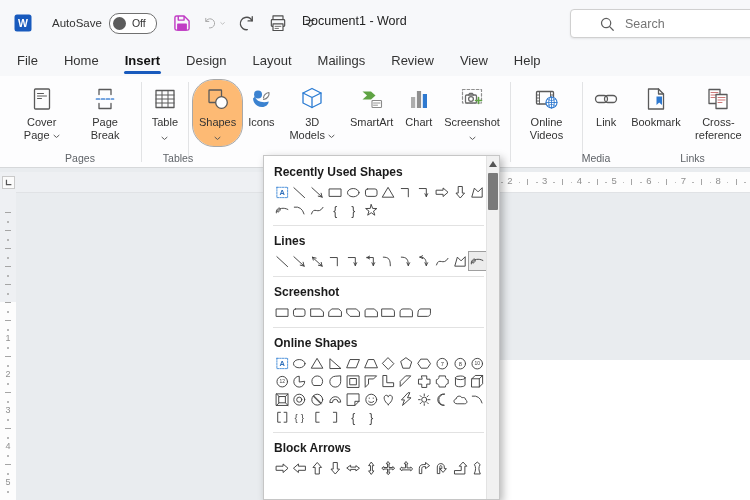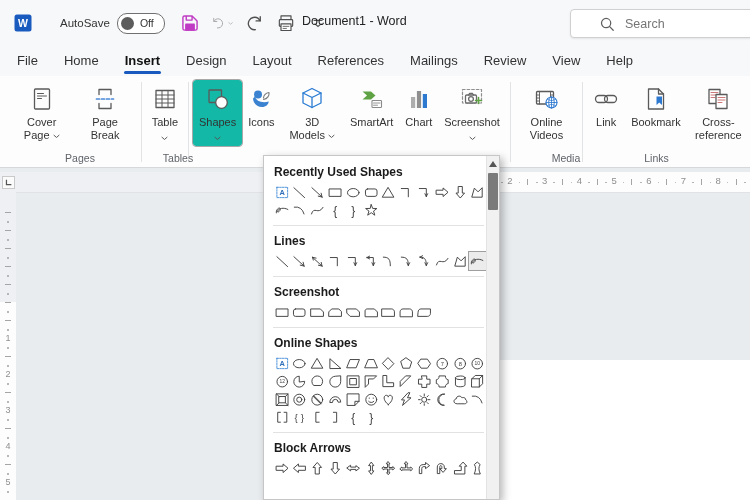--- a/index.html
+++ b/index.html
@@ -4,21 +4,21 @@
 <style>
   html,body{margin:0;padding:0;}
   body{
     width:750px;height:500px;position:relative;overflow:hidden;
     font-family:"Liberation Sans", sans-serif;background:#f7f8fa;
     -webkit-font-smoothing:antialiased;
   }
   
   .titlebar{position:absolute;left:0;top:0;width:750px;height:46px;background:#f7f8fa;display:flex;align-items:center;}
   .word-logo{margin-left:14px;width:18px;height:18px;}
-  .autosave{display:flex;align-items:center;margin-left:28px;gap:7px;}
+  .autosave{display:flex;align-items:center;margin-left:20px;gap:7px;}
   .autosave-label{font-size:11.5px;color:#333;}
   .pill{width:46px;height:19px;border:1px solid #707070;border-radius:10px;background:#fff;display:flex;align-items:center;}
   .knob{width:13px;height:13px;border-radius:50%;background:#5c5c5c;margin-left:3px;}
   .pill-label{font-size:10.5px;color:#333;margin-left:6px;}
   .qat{display:flex;align-items:center;margin-left:14px;gap:10px;}
   .qat .ticon{width:22px;height:22px;display:flex;align-items:center;justify-content:center;}
   .doc-title{position:absolute;left:302px;top:14px;font-size:12.5px;color:#222;}
   .searchbox{position:absolute;left:570px;top:9px;width:192px;height:27px;background:#fff;border:1px solid #d0d0d0;border-radius:4px;box-shadow:0 1px 2px rgba(0,0,0,.08);display:flex;align-items:center;}
   .searchbox input{border:none;outline:none;font-size:12.5px;color:#555;background:transparent;width:120px;font-family:"Liberation Sans",sans-serif;}
   .searchbox .mag{margin:0 8px 0 28px;display:flex;}
@@ -26,21 +26,21 @@
   .tabbar{position:absolute;left:0;top:46px;width:750px;height:30px;background:#f7f8fa;display:flex;align-items:center;padding-left:4px;box-sizing:border-box;}
   .tab{padding:5px 13px 7px;font-size:13px;color:#333;position:relative;cursor:default;}
   .tab.active{font-weight:bold;color:#111;}
   .tab.active::after{content:"";position:absolute;left:12px;right:12px;bottom:1px;height:3px;background:#185abd;border-radius:2px;}
   
   .ribbon{position:absolute;left:0;top:76px;width:750px;height:92px;background:#fdfdfe;border-bottom:1px solid #d6d8da;box-sizing:border-box;}
   .ribbon-row{display:flex;align-items:flex-start;padding:4px 0 0 10px;}
   .rbtn{display:flex;flex-direction:column;align-items:center;padding:4px 6px 2px;font-size:11px;color:#333;line-height:1.18;text-align:center;border-radius:3px;}
   .rbtn .icn{height:28px;display:flex;align-items:flex-end;justify-content:center;margin-bottom:4px;}
   .rbtn .lbl{max-width:56px;}
-  .rbtn.active{background:#14b8a6;outline:1px solid #a8a8a8;}
+  .rbtn.active{background:#fdba74;outline:1px solid #a8a8a8;border-radius:21px;}
   .chev{width:7px;height:5px;stroke:#555;fill:none;stroke-width:1.1;}
   .chev-below{margin-top:2px;}
   .gdiv{width:1px;background:#e2e3e5;height:80px;margin:2px 4px 0;}
   .glabel{position:absolute;bottom:3px;font-size:10.5px;color:#5f6368;transform:translateX(-50%);}
   .ric{width:26px;height:26px;fill:none;stroke:#5a5a5a;stroke-width:1.3;stroke-linejoin:round;stroke-linecap:round;}
   
   .docarea{position:absolute;left:0;top:168px;width:750px;bottom:0;background:#e9ecef;}
   .page{position:absolute;left:440px;top:192px;right:0;bottom:0;background:#ffffff;}
   .hruler{position:absolute;left:16px;top:172px;right:0;height:20px;background:#eef0f3;border-bottom:1px solid #e0e2e5;}
   .hruler-page{position:absolute;left:424px;top:0;bottom:0;right:0;background:#fdfdfd;}
@@ -131,21 +131,20 @@
     <input type="text" placeholder="Search" style="">
   </div>
 </div>
 
 <div class="tabbar">
     <div class="tab">File</div>
     <div class="tab">Home</div>
     <div class="tab active">Insert</div>
     <div class="tab">Design</div>
     <div class="tab">Layout</div>
-    <div class="tab">References</div>
     <div class="tab">Mailings</div>
     <div class="tab">Review</div>
     <div class="tab">View</div>
     <div class="tab">Help</div>
   </div>
 
 <div class="ribbon">
   <div class="ribbon-row">
       <div class="rbtn">
         <span class="icn">
@@ -295,22 +294,22 @@
             <rect x="11" y="8.5" width="11" height="14" fill="#fff"></rect>
             <path d="M13 11.5H20M13 14H20M13 16.5H17" stroke="#c86a6a" stroke-width="0.9"></path>
           </svg>
         </span>
         <div class="lbl">Cross-reference</div>
       </div>
     </div>
   <div>
       <span class="glabel" style="left: 80px;">Pages</span>
       <span class="glabel" style="left: 178px;">Tables</span>
-      <span class="glabel" style="left: 566px; margin-top: 40px;">Media</span>
-      <span class="glabel" style="left: 652px; padding-left: 9px;">Links</span>
+      <span class="glabel" style="left: 596px; margin-top: 40px;">Media</span>
+      <span class="glabel" style="left: 688px; padding-left: 9px;">Links</span>
     </div>
 </div>
 
 <div class="docarea">
   <div class="page"></div>
 </div>
 <div class="hruler">
   <div class="hruler-page"></div>
   <div>
       <div class="hdot" style="left: 468px;"></div>

